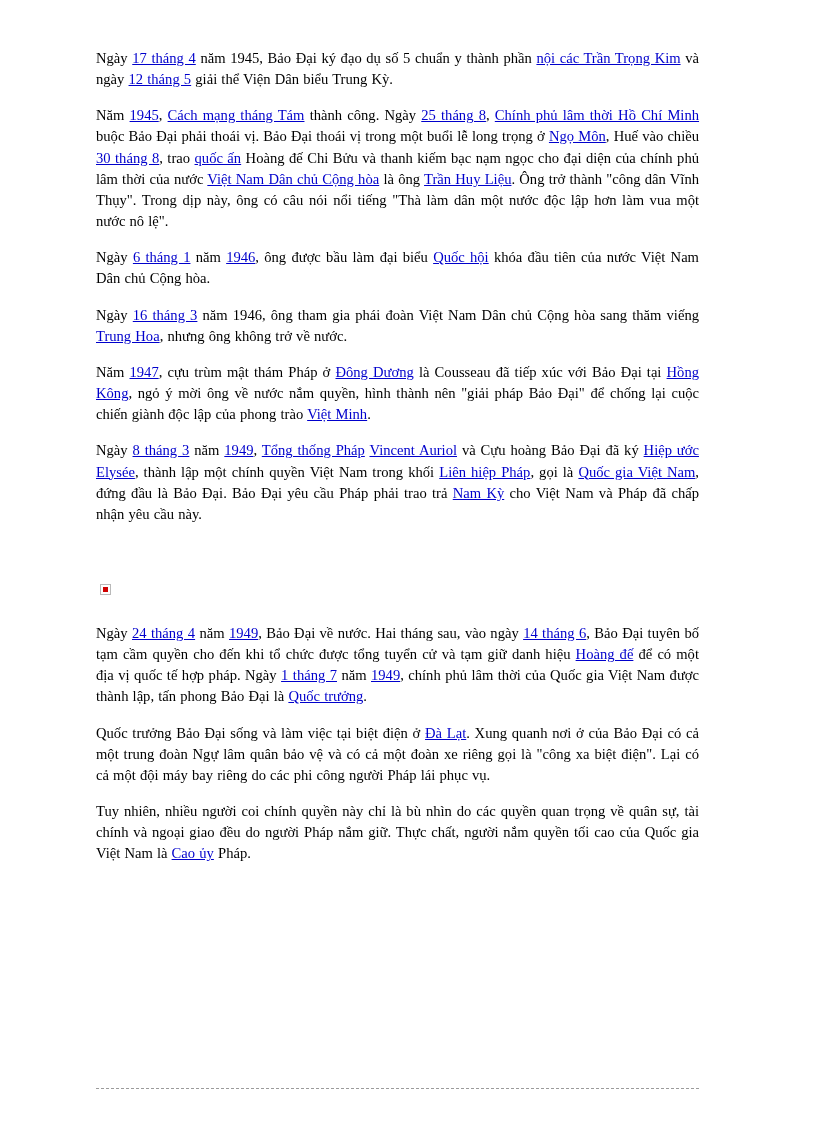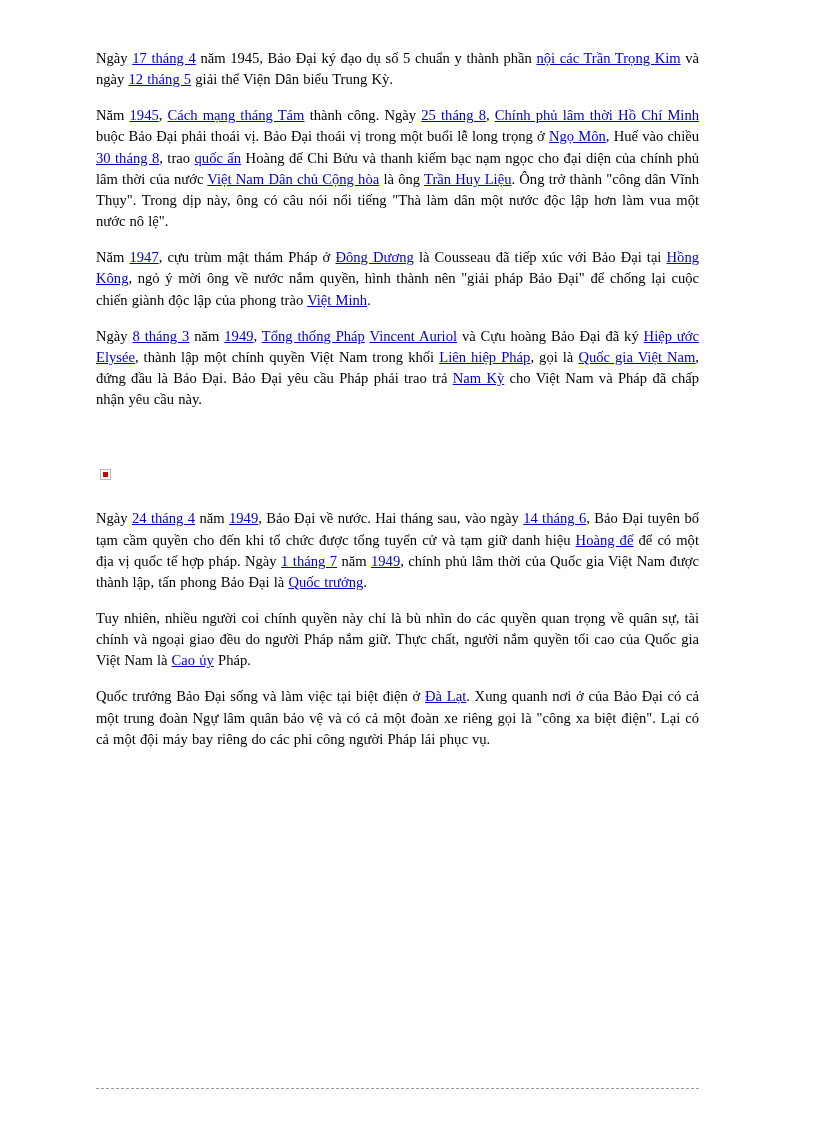--- a/index.html
+++ b/index.html
@@ -66,25 +66,27 @@
     height: 0;
   }
 </style>
 </head>
 <body>
 
 <div class="page">
 
   <p class="para"><span>Ngày </span><a class="link" href="#">17 tháng 4</a><span> năm 1945, Bảo Đại ký đạo dụ số 5 chuẩn y thành phần </span><a class="link" href="#">nội các Trần Trọng Kim</a><span> và ngày </span><a class="link" href="#">12 tháng 5</a><span> giải thể Viện Dân biểu Trung Kỳ.</span></p>
   <p class="para"><span>Năm </span><a class="link" href="#">1945</a><span>, </span><a class="link" href="#">Cách mạng tháng Tám</a><span> thành công. Ngày </span><a class="link" href="#">25 tháng 8</a><span>, </span><a class="link" href="#">Chính phủ lâm thời Hồ Chí Minh</a><span> buộc Bảo Đại phải thoái vị. Bảo Đại thoái vị trong một buổi lễ long trọng ở </span><a class="link" href="#">Ngọ Môn</a><span>, Huế vào chiều </span><a class="link" href="#">30 tháng 8</a><span>, trao </span><a class="link" href="#">quốc ấn</a><span> Hoàng đế Chi Bửu và thanh kiếm bạc nạm ngọc cho đại diện của chính phủ lâm thời của nước </span><a class="link" href="#">Việt Nam Dân chủ Cộng hòa</a><span> là ông </span><a class="link" href="#">Trần Huy Liệu</a><span>. Ông trở thành "công dân Vĩnh Thụy". Trong dịp này, ông có câu nói nổi tiếng "</span><span class="italic">Thà làm dân một nước độc lập hơn làm vua một nước nô lệ</span><span>".</span></p>
+  <p class="para"><span>Ngày </span><a class="link" href="#">6 tháng 1</a><span> năm </span><a class="link" href="#">1946</a><span>, ông được bầu làm đại biểu </span><a class="link" href="#">Quốc hội</a><span> khóa đầu tiên của nước Việt Nam Dân chủ Cộng hòa.</span></p>
+  <p class="para"><span>Ngày </span><a class="link" href="#">16 tháng 3</a><span> năm 1946, ông tham gia phái đoàn Việt Nam Dân chủ Cộng hòa sang thăm viếng </span><a class="link" href="#">Trung Hoa</a><span>, nhưng ông không trở về nước.</span></p>
   <p class="para"><span>Năm </span><a class="link" href="#">1947</a><span>, cựu trùm mật thám Pháp ở </span><a class="link" href="#">Đông Dương</a><span> là Cousseau đã tiếp xúc với Bảo Đại tại </span><a class="link" href="#">Hồng Kông</a><span>, ngỏ ý mời ông về nước nắm quyền, hình thành nên "giải pháp Bảo Đại" để chống lại cuộc chiến giành độc lập của phong trào </span><a class="link" href="#">Việt Minh</a><span>.</span></p>
   <p class="para"><span>Ngày </span><a class="link" href="#">8 tháng 3</a><span> năm </span><a class="link" href="#">1949</a><span>, </span><a class="link" href="#">Tổng thống Pháp</a><span> </span><a class="link" href="#">Vincent Auriol</a><span> và Cựu hoàng Bảo Đại đã ký </span><a class="link" href="#">Hiệp ước Elysée</a><span>, thành lập một chính quyền Việt Nam trong khối </span><a class="link" href="#">Liên hiệp Pháp</a><span>, gọi là </span><a class="link" href="#">Quốc gia Việt Nam</a><span>, đứng đầu là Bảo Đại. Bảo Đại yêu cầu Pháp phải trao trả </span><a class="link" href="#">Nam Kỳ</a><span> cho Việt Nam và Pháp đã chấp nhận yêu cầu này.</span></p>
 
   <div class="gap-block"></div>
 
   <div class="broken-image"></div>
 
   <p class="para"><span>Ngày </span><a class="link" href="#">24 tháng 4</a><span> năm </span><a class="link" href="#">1949</a><span>, Bảo Đại về nước. Hai tháng sau, vào ngày </span><a class="link" href="#">14 tháng 6</a><span>, Bảo Đại tuyên bố tạm cầm quyền cho đến khi tổ chức được tổng tuyển cử và tạm giữ danh hiệu </span><a class="link" href="#">Hoàng đế</a><span> để có một địa vị quốc tế hợp pháp. Ngày </span><a class="link" href="#">1 tháng 7</a><span> năm </span><a class="link" href="#">1949</a><span>, chính phủ lâm thời của Quốc gia Việt Nam được thành lập, tấn phong Bảo Đại là </span><a class="link" href="#">Quốc trưởng</a><span>.</span></p>
+  <p class="para"><span>Quốc trưởng Bảo Đại sống và làm việc tại biệt điện ở </span><a class="link" href="#">Đà Lạt</a><span>. Xung quanh nơi ở của Bảo Đại có cả một trung đoàn Ngự lâm quân bảo vệ và có cả một đoàn xe riêng gọi là "công xa biệt điện". Lại có cả một đội máy bay riêng do các phi công người Pháp lái phục vụ.</span></p>
   <p class="para"><span>Tuy nhiên, nhiều người coi chính quyền này chỉ là bù nhìn do các quyền quan trọng về quân sự, tài chính và ngoại giao đều do người Pháp nắm giữ. Thực chất, người nắm quyền tối cao của Quốc gia Việt Nam là </span><a class="link" href="#">Cao ủy</a><span> Pháp.</span></p>
-  <p class="para"><span>Quốc trưởng Bảo Đại sống và làm việc tại biệt điện ở </span><a class="link" href="#">Đà Lạt</a><span>. Xung quanh nơi ở của Bảo Đại có cả một trung đoàn Ngự lâm quân bảo vệ và có cả một đoàn xe riêng gọi là "công xa biệt điện". Lại có cả một đội máy bay riêng do các phi công người Pháp lái phục vụ.</span></p>
 
   <div class="footer-rule"></div>
 </div>
 
 </body></html>

